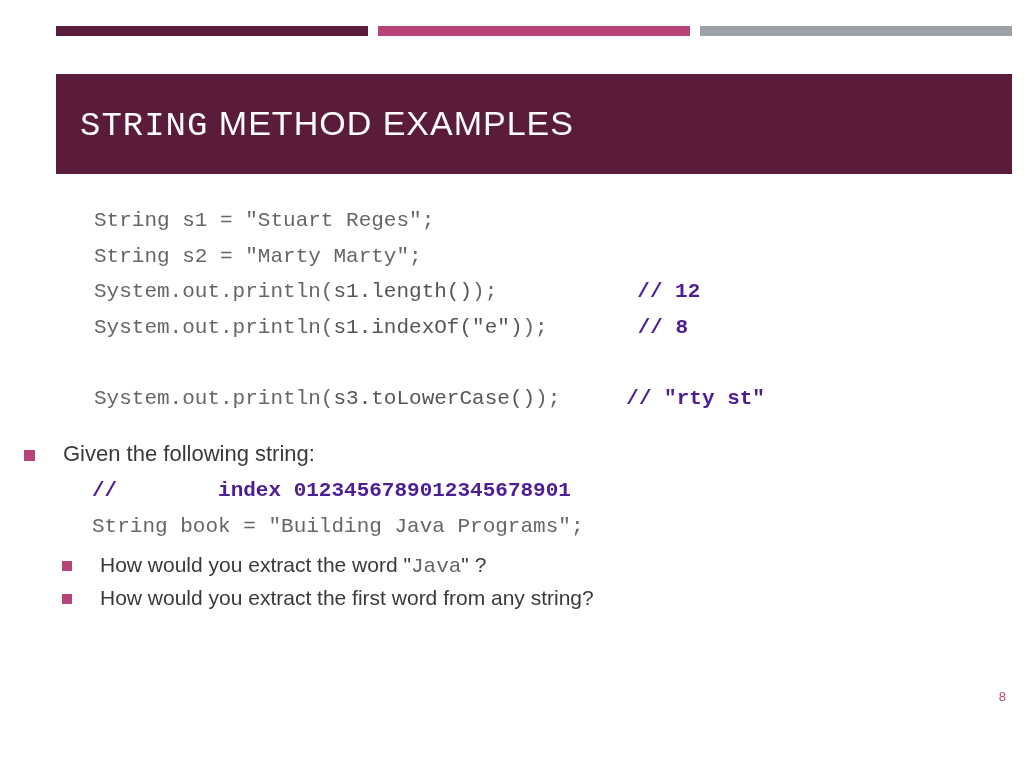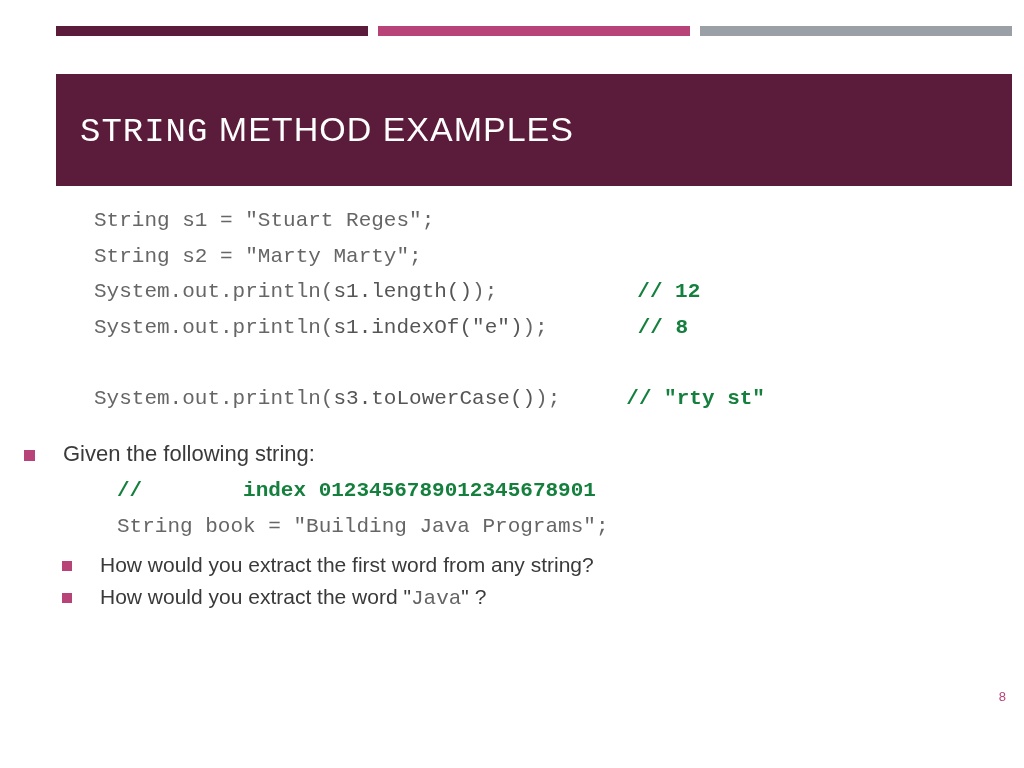--- a/index.html
+++ b/index.html
@@ -22,21 +22,21 @@
   }
   .accent-seg { flex: 1; height: 10px; }
   .seg1 { background: #5b1b3a; }
   .seg2 { background: #b84378; }
   .seg3 { background: #9aa0a6; }
   .title-bar {
     position: absolute;
     top: 74px;
     left: 56px;
     right: 12px;
-    height: 112px;
+    height: 100px;
     background: #5b1b3a;
     display: flex;
     align-items: center;
     padding-left: 24px;
   }
   .title-bar .mono {
     font-family: Consolas, "Courier New", monospace;
     font-weight: 400;
     font-size: 34px;
     color: #ffffff;
@@ -57,21 +57,21 @@
   }
   .code-block {
     font-family: Consolas, "Courier New", monospace;
     font-size: 21px;
     line-height: 1.7;
     color: #666666;
     margin-left: 70px;
     white-space: nowrap;
   }
   .code-block .bold { font-weight: 400; color: #555555; }
-  .code-block .teal { color: #15803d; font-weight: 700; }
+  .code-block .teal { color: #4c1d95; font-weight: 700; }
   .code-block .spacer { display: inline-block; }
   .blank-line { height: 1.7em; }
   .bullet-list { margin-top: 24px; }
   .bullet-item {
     display: flex;
     align-items: flex-start;
     gap: 28px;
     font-size: 22px;
     color: #3a3a3a;
     margin-bottom: 6px;
@@ -83,21 +83,21 @@
     background: #b84378;
     flex-shrink: 0;
     margin-top: 9px;
   }
   .bullet-item.small .bullet-marker { width: 10px; height: 10px; margin-top: 8px; }
   .inline-mono {
     font-family: Consolas, "Courier New", monospace;
     color: #666666;
   }
   .code-under-bullet {
-    margin-left: 93px;
+    margin-left: 68px;
     margin-top: 2px;
     margin-bottom: 2px;
   }
   .page-num {
     position: absolute;
     right: 18px;
     bottom: 64px;
     font-size: 13px;
     color: #b84378;
   }
@@ -134,24 +134,24 @@
       <div>Given the following string:</div>
     </div>
 
     <div class="code-block code-under-bullet">
       <div><span class="teal">//</span><span class="teal" style="white-space:pre">        index 0123456789012345678901</span></div>
       <div><span>String book = "</span><span>Building Java Programs</span><span>";</span></div>
     </div>
 
     <div class="bullet-item small">
       <div class="bullet-marker"></div>
-      <div>How would you extract the first word from any string?</div>
+      <div><span>How would you extract the word "</span><span class="inline-mono">Java</span><span>" ?</span></div>
     </div>
 
     <div class="bullet-item small">
       <div class="bullet-marker"></div>
-      <div><span>How would you extract the word "</span><span class="inline-mono">Java</span><span>" ?</span></div>
+      <div>How would you extract the first word from any string?</div>
     </div>
   </div>
 
 </div>
 
 <div class="page-num">8</div>
 
 </body></html>

